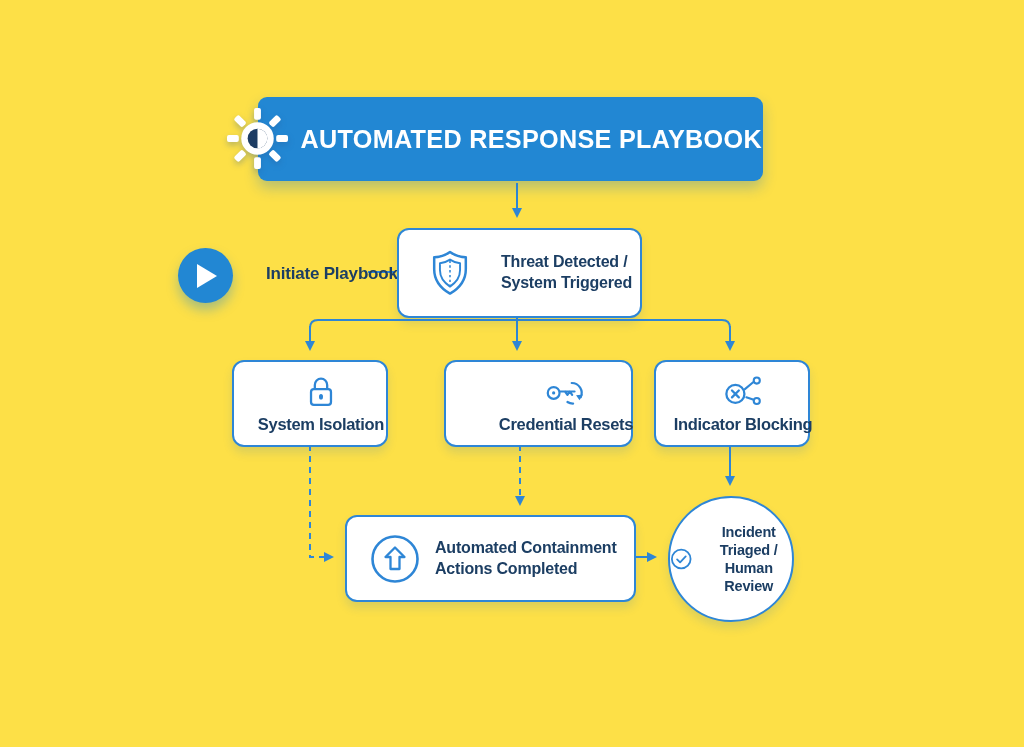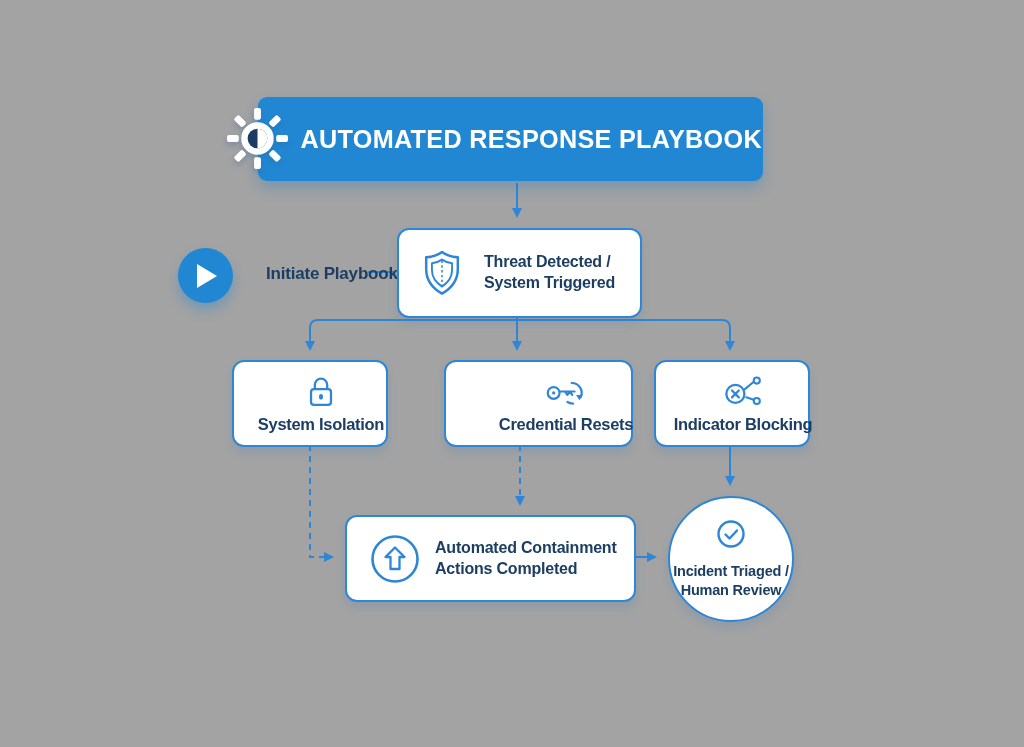--- a/index.html
+++ b/index.html
@@ -1,17 +1,17 @@
 <!DOCTYPE html>
 <html><head>
 <meta charset="utf-8">
 <style>
   html,body{margin:0;padding:0;background:#fff;}
   .stage{
-    position:relative;width:1024px;height:747px;background:#a3a3a3;overflow:hidden;
+    position:relative;width:1024px;height:747px;background:#fde047;overflow:hidden;
     font-family:"Liberation Sans",sans-serif;
   }
   svg{display:block;}
   .edges{position:absolute;left:0;top:0;}
 
   
   .banner{
     position:absolute;left:258px;top:97px;width:505px;height:84px;
     background:#2287d3;border-radius:9px;
     box-shadow:0 7px 14px rgba(34,120,200,.32);
@@ -27,37 +27,37 @@
   }
 
   
   .node{
     position:absolute;background:#ffffff;border:2px solid #2e86d6;border-radius:12px;
     box-shadow:0 6px 10px rgba(44,120,190,.16);
     color:#1c3e63;font-weight:700;
   }
 
   .threat{left:397px;top:228px;width:241px;height:86px;}
-  .threat .inner{display:flex;align-items:center;height:100%;padding-left:20px;gap:19px;}
+  .threat .inner{display:flex;align-items:center;height:100%;padding-left:28px;gap:28px;}
   .two-line{font-size:16px;line-height:1.3;letter-spacing:-.2px;}
 
   .box-iso{left:232px;top:360px;width:152px;height:83px;}
   .box-cred{left:444px;top:360px;width:152px;height:83px;padding-left:33px;}
   .box-block{left:654px;top:360px;width:152px;height:83px;}
   .action-box{display:flex;flex-direction:column;align-items:center;justify-content:center;height:100%;gap:4px;margin-left:22px;}
   .action-label{font-size:16.5px;letter-spacing:-.3px;white-space:nowrap;}
 
   .containment{left:345px;top:515px;width:287px;height:83px;}
   .containment .inner{display:flex;align-items:center;height:100%;padding-left:22px;gap:14px;}
 
   .triage{
     position:absolute;left:668px;top:496px;width:122px;height:122px;
     background:#fff;border:2.5px solid #2e86d6;border-radius:50%;
     box-shadow:0 6px 10px rgba(44,120,190,.16);
-    display:flex;flex-direction:column;align-items:center;justify-content:center;gap:13px;
+    display:flex;align-items:center;justify-content:center;gap:13px;
     color:#1c3e63;font-weight:700;text-align:center;
   }
   .triage .two-line{font-size:14.5px;line-height:1.25;}
 
   
   .play-btn{
     position:absolute;left:178px;top:248px;width:55px;height:55px;border-radius:50%;
     background:#2287d3;box-shadow:0 7px 12px rgba(34,134,211,.38);
     display:flex;align-items:center;justify-content:center;
   }

